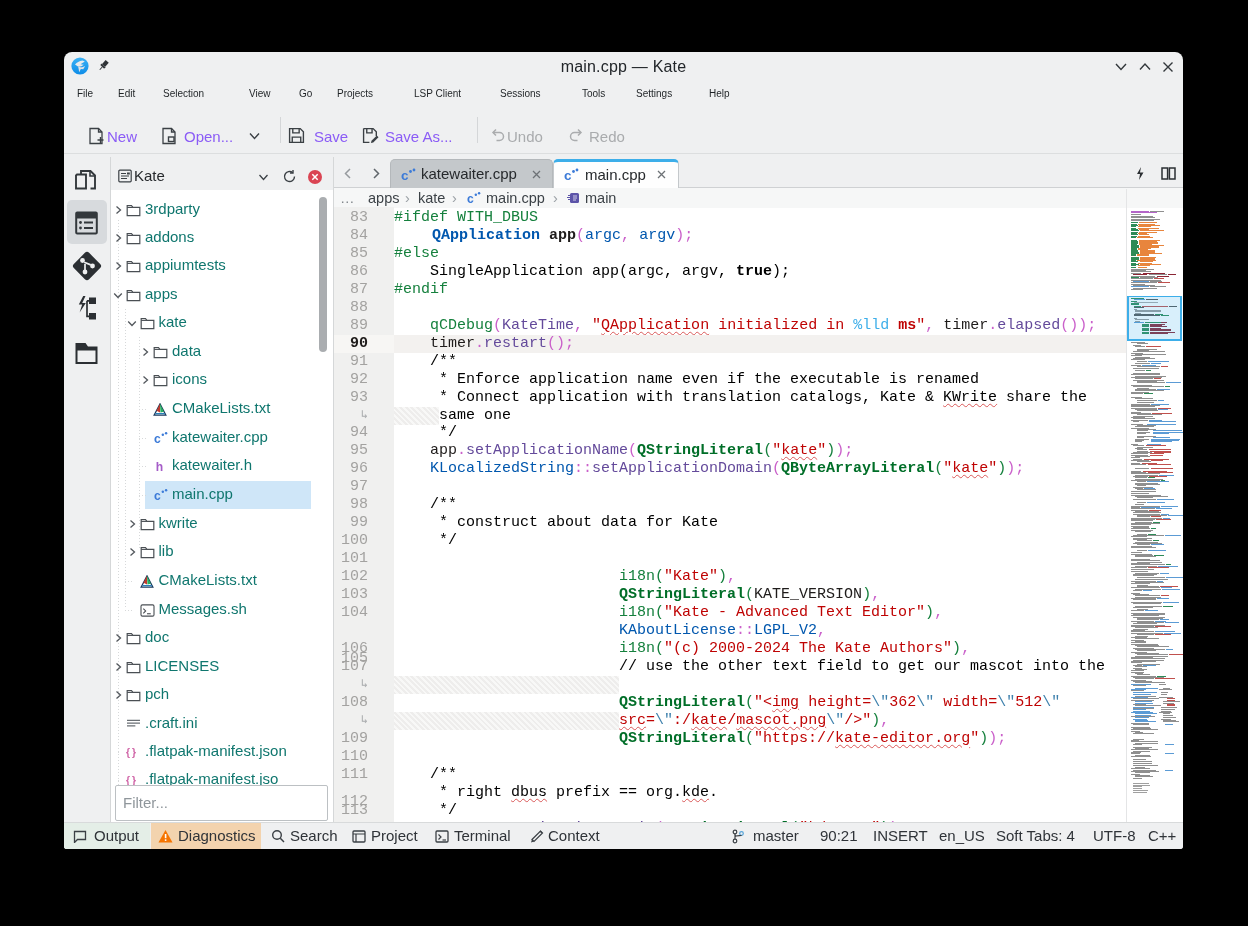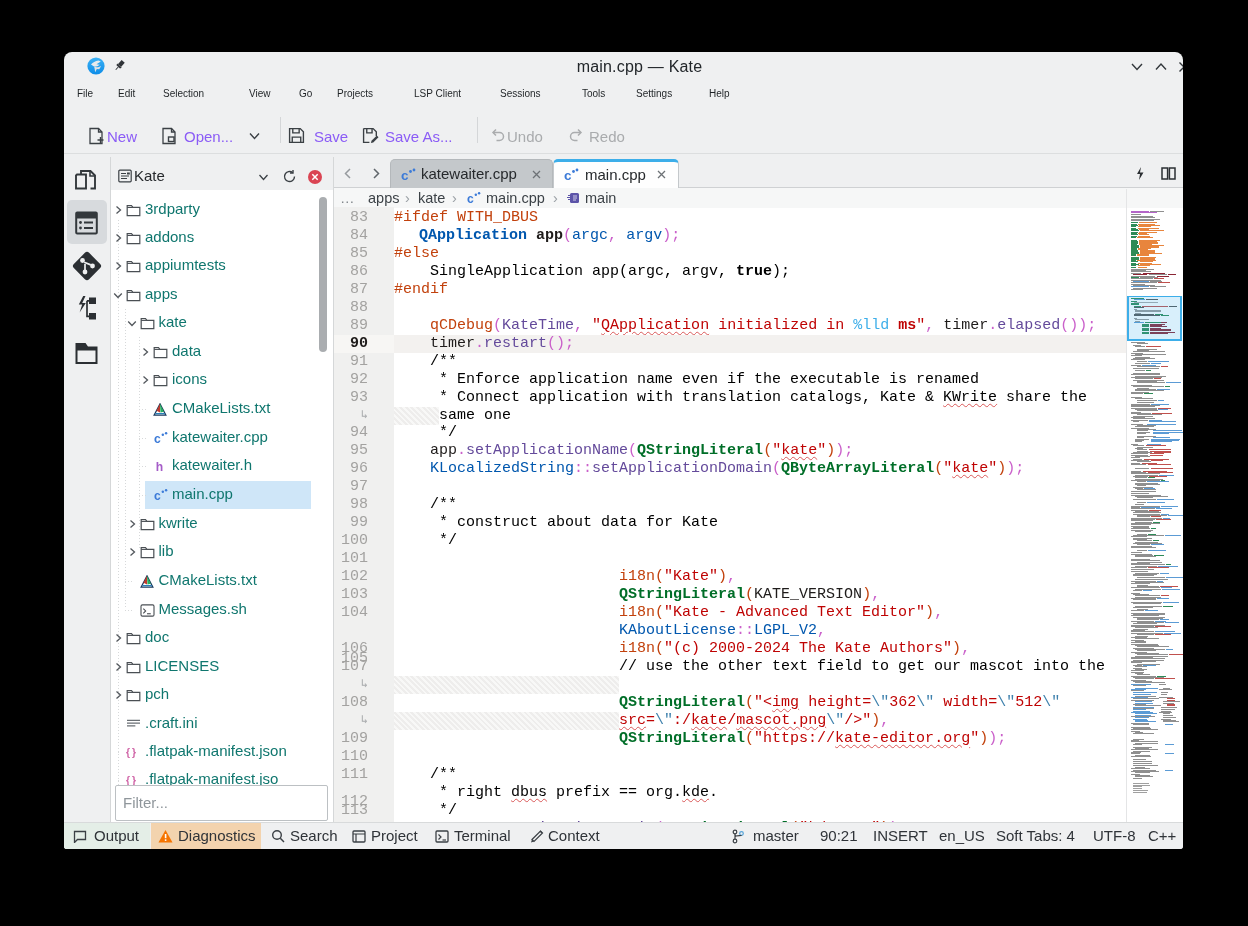--- a/index.html
+++ b/index.html
@@ -1,19 +1,19 @@
 <!DOCTYPE html>
 <html><head><meta charset="utf-8"><style>
 *{margin:0;padding:0;box-sizing:border-box}
 html,body{width:1248px;height:926px;background:#000;overflow:hidden}
 body{font-family:"Liberation Sans",sans-serif;}
 .abs{position:absolute}
 #win{position:absolute;left:64px;top:52px;width:1119px;height:797px;background:#eff0f1;border-radius:8px 8px 3px 3px;overflow:hidden}
 
-#title{position:absolute;left:0;top:0;width:100%;height:30px;margin-left:16px;}
+#title{position:absolute;left:0;top:0;width:100%;height:30px;}
 #title .t{position:absolute;left:0;right:0;text-align:center;top:6px;font-size:16px;letter-spacing:0.2px;color:#22262a}
 
 .mi{position:absolute;top:36px;font-size:10px;color:#1f2326}
 
 .tbt{position:absolute;top:76px;font-size:15px;color:#8b5cf6}
 .tbtg{position:absolute;top:76px;font-size:15px;color:#a9abad}
 .tsep{position:absolute;top:65px;width:1px;height:26px;background:#d4d6d8}
 
 #dock{position:absolute;left:0;top:105px;width:46px;height:665px;background:#eff0f1}
 #dsel{position:absolute;left:3px;top:43px;width:40px;height:44px;background:#d7dadd;border-radius:5px}
@@ -28,21 +28,21 @@
 #tabbar{position:absolute;left:0;top:0;width:849px;height:31px;background:#eff0f1;border-bottom:1px solid #cfd1d3}
 .tab1{position:absolute;left:56px;top:2px;width:163px;height:29px;background:#c4c8cb;border:1px solid #b4b8bb;border-bottom:none;border-radius:5px 5px 0 0;}
 .tab2{position:absolute;left:219px;top:2px;width:126px;height:30px;background:#fefefe;border:1px solid #c4c8cb;border-bottom:none;border-top:3px solid #3daee9;border-radius:5px 5px 0 0;}
 .tabtxt{position:absolute;top:5px;font-size:15px;color:#26292c}
 #crumb{position:absolute;left:0;top:31px;width:849px;height:20px;background:#f6f7f7;font-size:14.5px;color:#3c4247}
 .crow{position:absolute;font-family:"Liberation Mono",monospace;font-size:15px;line-height:17.96px;white-space:pre;color:#1f1c1b;width:733px}
 .ln,.lnc,.lnw{position:absolute;font-family:"Liberation Mono",monospace;font-size:15px;line-height:17.96px;width:40px;text-align:right;left:264px;color:#a3a2a0}
 .lnc{color:#1f1c1b;font-weight:bold}
 .lnw{font-size:12px;color:#a8aaac}
 .hatch{position:absolute;background:repeating-linear-gradient(45deg,#eeedec 0 2px,#f8f8f7 2px 4px)}
-.g{color:#c2410c}.gb{color:#006e28;font-weight:bold}.b{color:#0057ae}.bb{color:#0057ae;font-weight:bold}
+.g{color:#15803d}.gb{color:#006e28;font-weight:bold}.b{color:#0057ae}.bb{color:#0057ae;font-weight:bold}
 .p{color:#644a9b}.o{color:#ca60ca}.s{color:#bf0303}.c{color:#000000}.k{color:#1f1c1b}.kb{font-weight:bold;color:#1f1c1b}
 .sc{color:#3e81ad}.sp{color:#3daee9}
 .u{text-decoration:underline wavy rgba(212,63,63,0.85) 0.8px;text-underline-offset:2px}
 
 #status{position:absolute;left:0;top:770px;width:1119px;height:27px;background:#eff0f1;border-top:1px solid #d8dadb;font-size:15px;color:#2f3338}
 .st{position:absolute;top:4px}
 
 .ic{stroke:#3b4045;fill:none;stroke-width:1.3}
 </style></head><body>
 <div id="win">
@@ -416,21 +416,21 @@
           <path d="M6 4 h4 M6 6 h4 M6 8 h3" stroke="#cfcce8" stroke-width="1"></path>
         </svg>
       <span class="abs" style="left:251px;top:2px">main</span>
     </div>
   </div>
 
   <div id="gutterw" class="abs" style="left:270px;top:155px;width:60px;height:615px;background:#f0f0ef"></div>
   <div class="abs" style="left:270px;top:282.7px;width:60px;height:18px;background:#f7f6f4"></div>
   <div class="crow" style="top:156.9px;left:330px;"><span class="g">#ifdef WITH_DBUS</span></div>
     <div class="ln" style="top:156.9px;">83</div>
-<div class="crow" style="top:174.9px;left:319px;">    <span class="bb">QApplication</span> <span class="kb">app</span><span class="o">(</span><span class="b">argc</span><span class="o">,</span> <span class="b">argv</span><span class="o">);</span></div>
+<div class="crow" style="top:174.9px;left:332px;">    <span class="bb">QApplication</span> <span class="kb">app</span><span class="o">(</span><span class="b">argc</span><span class="o">,</span> <span class="b">argv</span><span class="o">);</span></div>
     <div class="ln" style="top:174.9px;">84</div>
 <div class="crow" style="top:192.8px;left:330px;"><span class="g">#else</span></div>
     <div class="ln" style="top:192.8px;">85</div>
 <div class="crow" style="top:210.8px;left:330px;"><span class="c">    SingleApplication app(argc, argv, <b>true</b>);</span></div>
     <div class="ln" style="top:210.8px;">86</div>
 <div class="crow" style="top:228.7px;left:330px;"><span class="g">#endif</span></div>
     <div class="ln" style="top:228.7px;">87</div>
 <div class="crow" style="top:246.7px;left:330px;"></div>
     <div class="ln" style="top:246.7px;">88</div>
 <div class="crow" style="top:264.7px;left:330px;">    <span class="g">qCDebug</span><span class="o">(</span><span class="p">KateTime</span><span class="o">,</span> <span class="s">"<span class="u">QApplication</span> initialized in </span><span class="sp">%lld</span><span class="s"> <b>ms</b>"</span><span class="o">,</span> <span class="k">timer</span><span class="o">.</span><span class="p">elapsed</span><span class="o">());</span></div>

